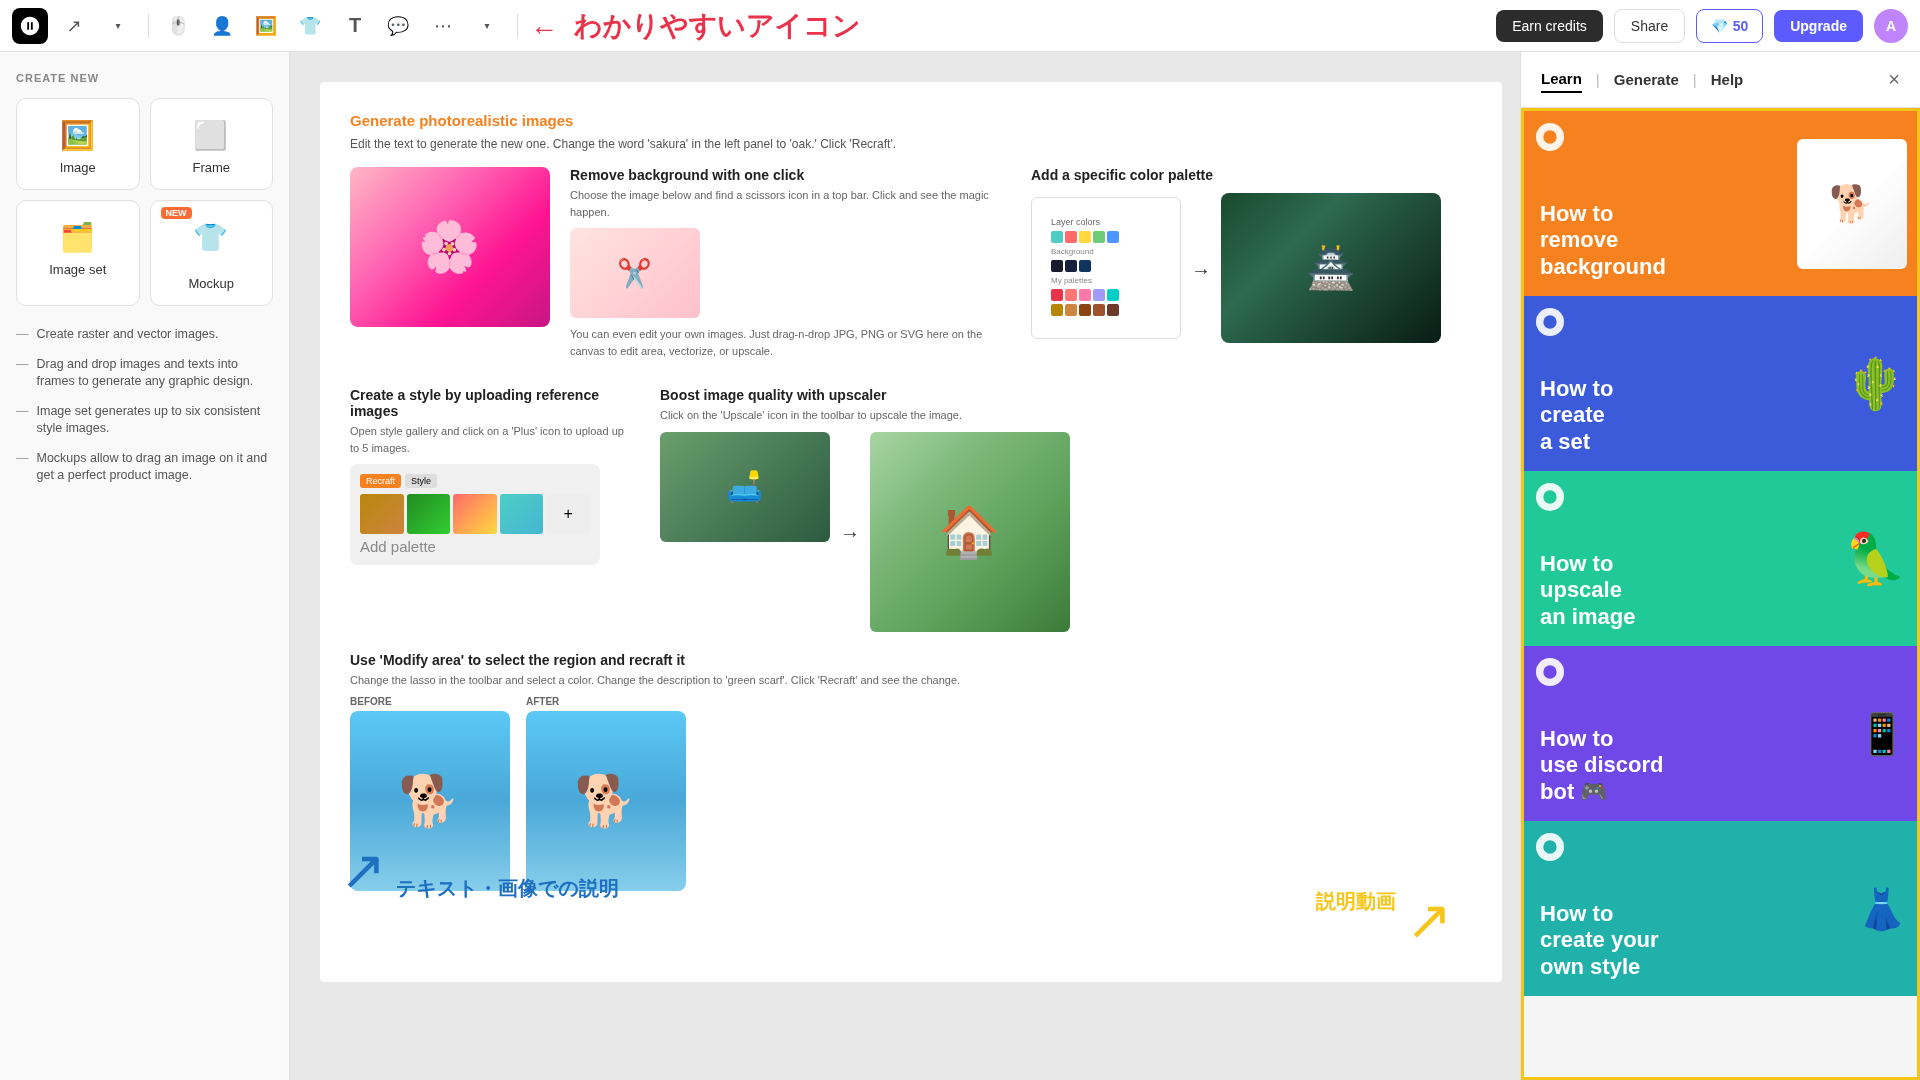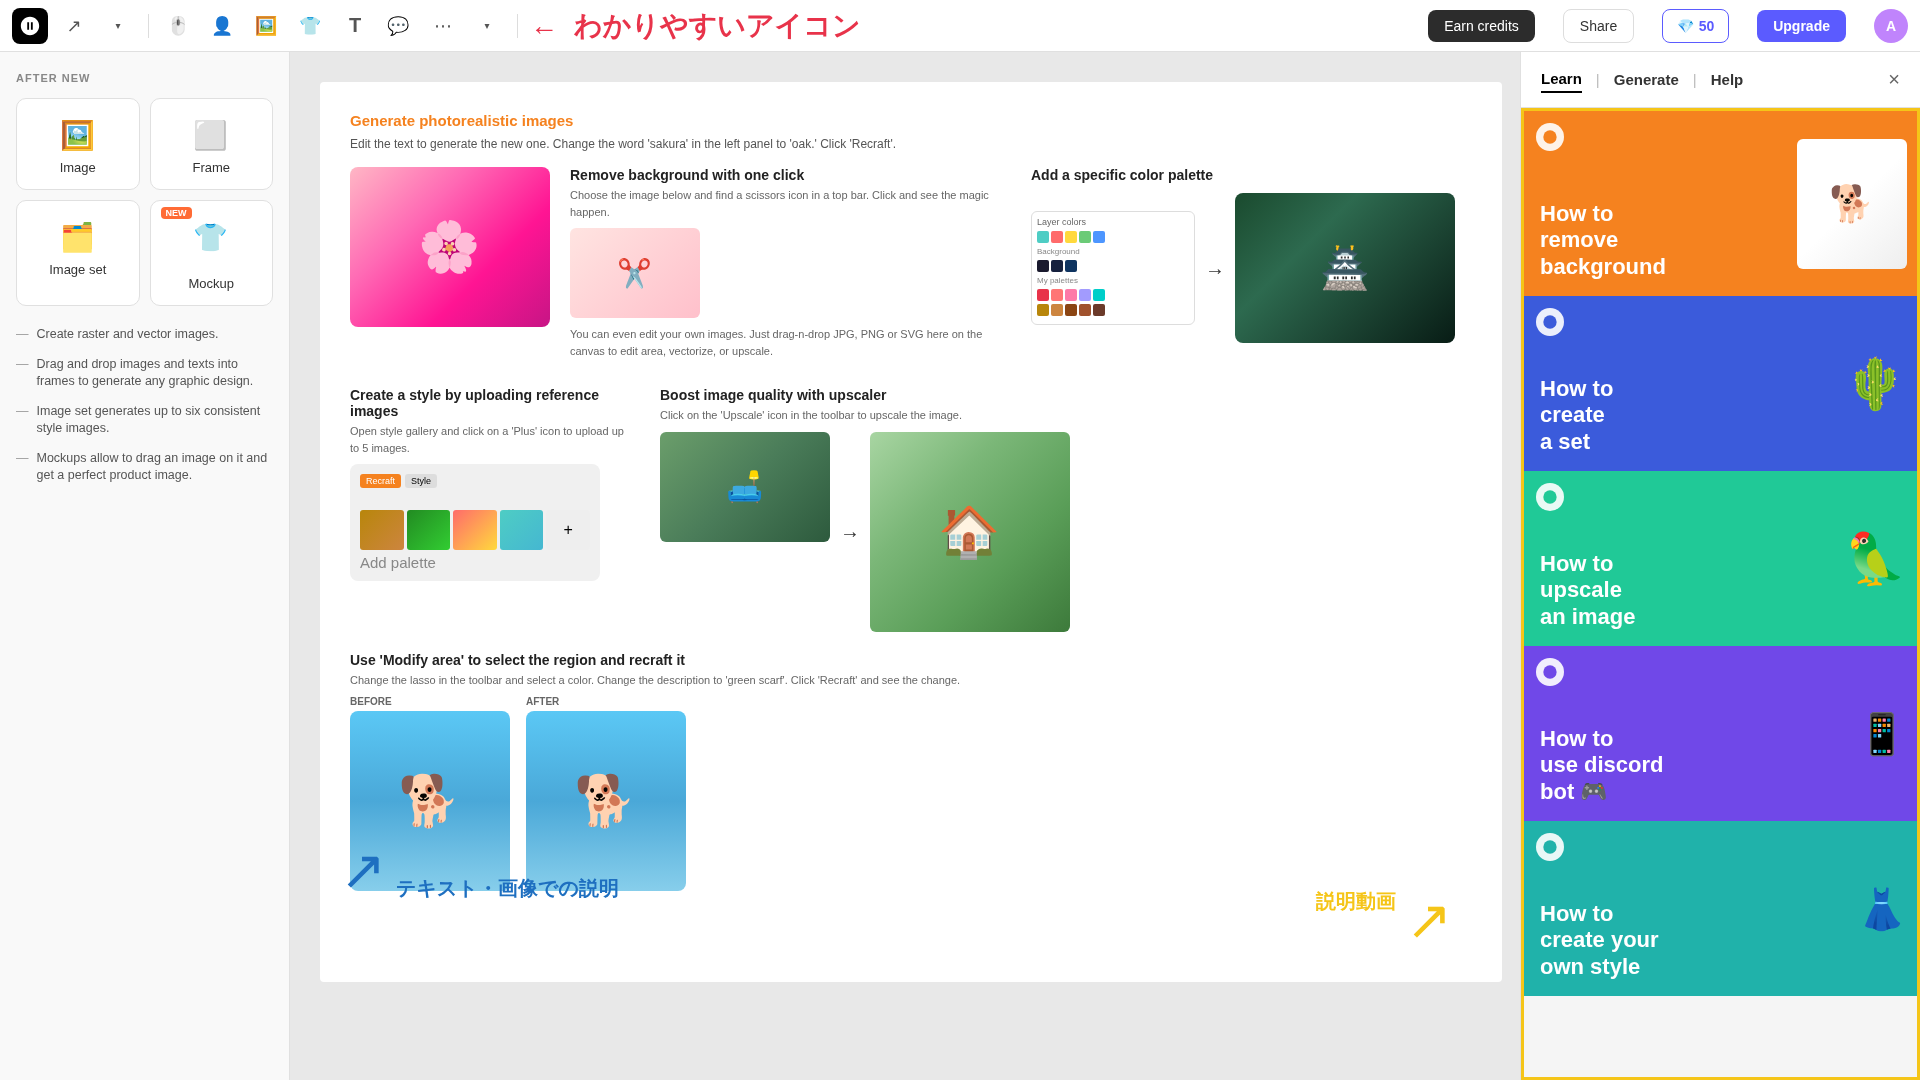--- a/index.html
+++ b/index.html
@@ -13,21 +13,21 @@
     }
     .navbar .logo-btn {
       width: 36px; height: 36px; background: #000; border-radius: 8px;
       display: flex; align-items: center; justify-content: center; cursor: pointer;
     }
     .navbar .logo-btn svg { width: 22px; height: 22px; fill: #fff; }
     .nav-tool { width: 36px; height: 36px; display: flex; align-items: center; justify-content: center; cursor: pointer; border-radius: 6px; color: #555; font-size: 18px; }
     .nav-divider { width: 1px; height: 24px; background: #ddd; margin: 0 4px; }
     .nav-arrow { font-size: 28px; color: #e8334a; }
     .nav-title-jp { font-size: 28px; color: #e8334a; font-weight: bold; margin-left: 8px; }
-    .nav-right { margin-left: auto; display: flex; align-items: center; gap: 28px; }
+    .nav-right { margin-left: auto; display: flex; align-items: center; gap: 11px; }
     .btn-earn { background: #2c2c2c; color: #fff; border: none; padding: 8px 16px; border-radius: 8px; cursor: pointer; display: flex; align-items: center; gap: 6px; font-size: 14px; font-weight: 500; }
     .btn-share { background: #fff; color: #333; border: 1px solid #ddd; padding: 8px 16px; border-radius: 8px; cursor: pointer; font-size: 14px; font-weight: 500; }
     .btn-credits { background: #fff; color: #5b5bff; border: 1px solid #5b5bff; padding: 8px 14px; border-radius: 8px; cursor: pointer; display: flex; align-items: center; gap: 4px; font-size: 14px; font-weight: 600; }
     .btn-upgrade { background: #5b5bff; color: #fff; border: none; padding: 8px 16px; border-radius: 8px; cursor: pointer; font-size: 14px; font-weight: 600; }
     .avatar { width: 34px; height: 34px; border-radius: 50%; background: #c084fc; display: flex; align-items: center; justify-content: center; color: #fff; font-weight: bold; font-size: 14px; cursor: pointer; }
 
     
     .left-panel {
       position: fixed; top: 52px; left: 0; width: 290px; height: calc(100vh - 52px);
       background: #f9f9f9; border-right: 1px solid #e0e0e0; padding: 20px 16px; overflow-y: auto;
@@ -106,21 +106,21 @@
     <button class="btn-credits">
       <span>💎</span>
       <span>50</span>
     </button>
     <button class="btn-upgrade">Upgrade</button>
     <div class="avatar">A</div>
   </div>
 </div>
 
 <div class="left-panel">
-  <div class="create-new-title">AFTER NEW</div>
+  <div class="create-new-title">CREATE NEW</div>
   <div class="create-grid">
     <div class="create-item">
       <span class="icon">🖼️</span>
       <span class="label">Image</span>
     </div>
     <div class="create-item">
       <span class="icon">⬜</span>
       <span class="label">Frame</span>
     </div>
     <div class="create-item">
@@ -167,21 +167,21 @@
           <div class="feat-desc">Choose the image below and find a scissors icon in a top bar. Click and see the magic happen.</div>
 
           <div style="width:130px; height:90px; background:linear-gradient(135deg,#ffe4e1,#ffc0cb); border-radius:6px; display:flex; align-items:center; justify-content:center; font-size:28px; margin-bottom:8px;">✂️</div>
           <div class="feat-desc">You can even edit your own images. Just drag-n-drop JPG, PNG or SVG here on the canvas to edit area, vectorize, or upscale.</div>
         </div>
 
         <div style="flex:1;">
           <div class="feat-title">Add a specific color palette</div>
           <div style="display:flex; gap:10px; align-items:center; margin-top:10px;">
 
-            <div style="background:#fff; border:1px solid #ddd; border-radius:6px; padding:5px; width:164px;">
+            <div style="background:#fff; border:1px solid #ddd; border-radius:6px; padding:19px; width:150px;">
               <div style="font-size:9px; color:#666; margin-bottom:4px;">Layer colors</div>
               <div style="display:flex; gap:2px; margin:3px 0;">
                 <div style="width:12px;height:12px;background:#4ecdc4;border-radius:2px;"></div>
                 <div style="width:12px;height:12px;background:#ff6b6b;border-radius:2px;"></div>
                 <div style="width:12px;height:12px;background:#ffd93d;border-radius:2px;"></div>
                 <div style="width:12px;height:12px;background:#6bcb77;border-radius:2px;"></div>
                 <div style="width:12px;height:12px;background:#4d96ff;border-radius:2px;"></div>
               </div>
               <div style="font-size:8px; color:#888; margin:4px 0;">Background</div>
               <div style="display:flex; gap:2px; margin:3px 0;">
@@ -212,21 +212,21 @@
         </div>
       </div>
 
       <div style="display:flex; gap:30px; margin-bottom:20px;">
 
         <div style="flex:0 0 280px;">
           <div class="feat-title">Create a style by uploading reference images</div>
           <div class="feat-desc">Open style gallery and click on a 'Plus' icon to upload up to 5 images.</div>
 
           <div style="background:#f0f0f0; border-radius:8px; padding:10px; width:250px;">
-            <div style="display:flex; gap:4px; margin-bottom:22px;">
+            <div style="display:flex; gap:4px; margin-bottom:6px;">
               <div style="font-size:9px; background:#f5821f; color:#fff; padding:2px 6px; border-radius:3px;">Recraft</div>
               <div style="font-size:9px; background:#ddd; padding:2px 6px; border-radius:3px;">Style</div>
             </div>
             <div style="display:grid; grid-template-columns:repeat(5,1fr); gap:3px;">
               <div style="height:40px; background:linear-gradient(135deg,#b8860b,#cd853f); border-radius:3px;"></div>
               <div style="height:40px; background:linear-gradient(135deg,#228B22,#32CD32); border-radius:3px;"></div>
               <div style="height:40px; background:linear-gradient(135deg,#ff6b6b,#ffd93d); border-radius:3px;"></div>
               <div style="height:40px; background:linear-gradient(135deg,#4ecdc4,#45b7d1); border-radius:3px;"></div>
               <div style="height:40px; background:#eee; border-radius:3px; display:flex; align-items:center; justify-content:center; font-size:16px;">+</div>
             </div>

